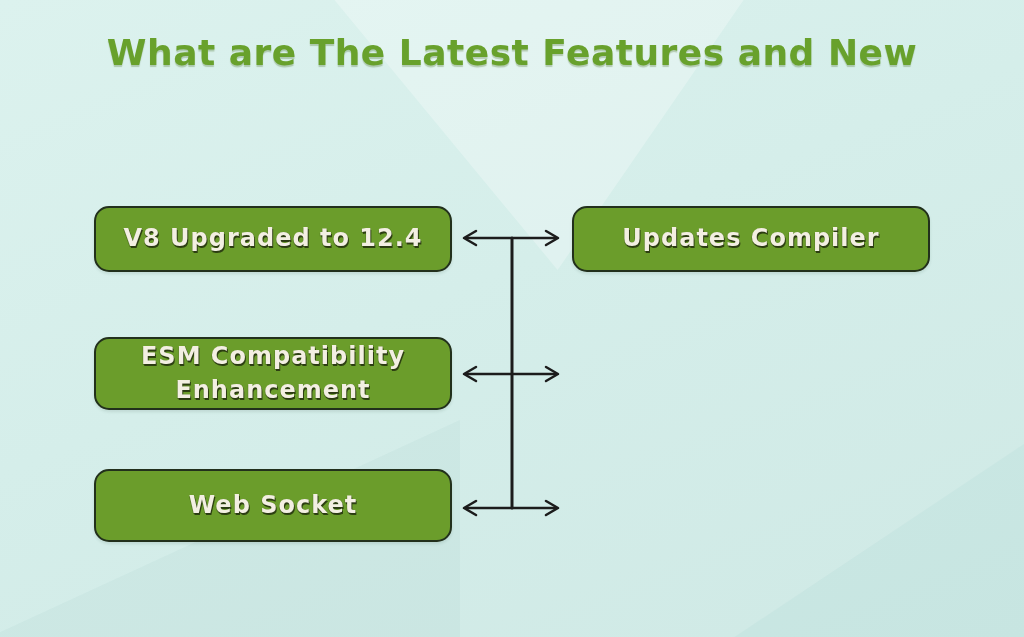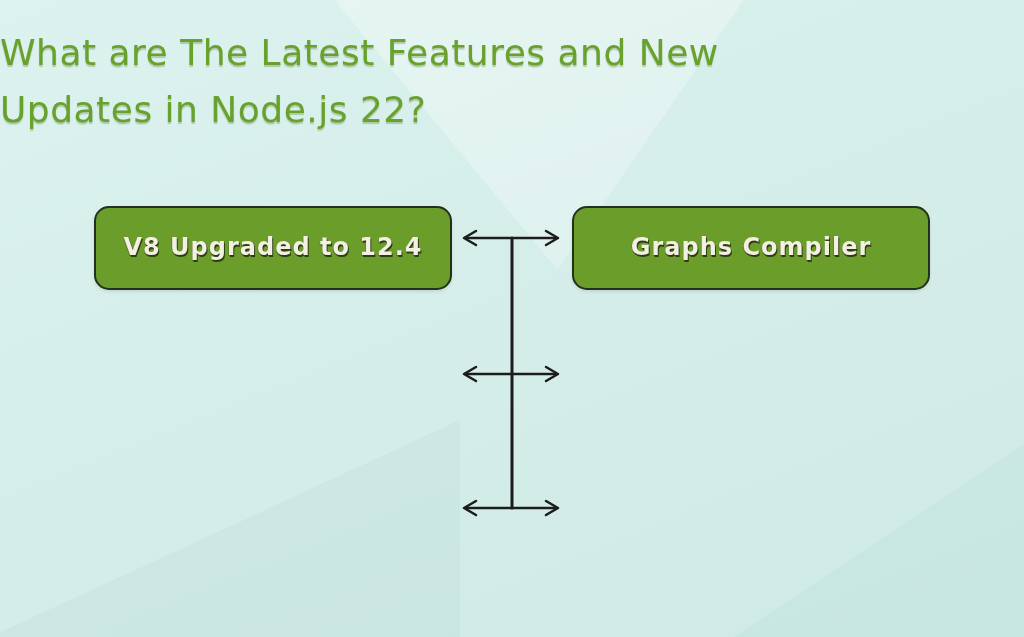--- a/index.html
+++ b/index.html
@@ -31,22 +31,23 @@
   .bg-shape-3 {
     left: 700px; top: 420px; width: 360px; height: 240px;
     background: rgba(140,200,195,0.10);
     clip-path: polygon(0 100%, 100% 0, 100% 100%);
   }
   .title {
     position: absolute;
     top: 24px;
     left: 0;
     width: 100%;
+    text-align: center;
     color: var(--title-green, #68a12c);
-    font-weight: normal;
+    font-weight: bold;
     font-size: 36px;
     letter-spacing: 0.5px;
     line-height: 57px;
     text-shadow: 0 2px 1px rgba(70,110,30,0.30);
     margin: 0;
   }
   .title .line { display: block; }
   .feature-box {
     position: absolute;
     box-sizing: border-box;
@@ -64,21 +65,21 @@
     letter-spacing: 1px;
     line-height: 1.38;
     text-shadow:
       1px 1.5px 0 rgba(35,48,14,0.85),
       -0.5px 0.5px 0 rgba(35,48,14,0.35),
       0.5px -0.5px 0 rgba(35,48,14,0.35);
     box-shadow: 0 2px 3px rgba(40,70,60,0.12);
   }
   .col-left  { left: 94px;  width: 358px; }
   .col-right { left: 572px; width: 358px; }
-  .row-1 { top: 206px; height: 84px; }
+  .row-1 { top: 206px; height: 66px; }
   .row-2 { top: 337px; height: 73px; }
   .row-3 { top: 469px; height: 73px; }
   .connector {
     position: absolute;
     left: 0; top: 0;
     width: 1024px;
     height: 637px;
     pointer-events: none;
     stroke: var(--line-dark, #1c1c1c);
   }
@@ -92,21 +93,20 @@
 <body>
 
 <div class="canvas">
 
   <div class="bg-shape bg-shape-1"></div>
   <div class="bg-shape bg-shape-2"></div>
   <div class="bg-shape bg-shape-3"></div>
 
   <h1 class="title">
     <span class="line">What are The Latest Features and New</span>
-    <span class="line">Updates in Node.js 22?</span>
   </h1>
 
   <svg class="connector" viewBox="0 0 1024 637" xmlns="http://www.w3.org/2000/svg">
     <line x1="512" y1="238" x2="512" y2="508" stroke-width="3"></line>
 
     <g>
       <line x1="466" y1="238" x2="556" y2="238" stroke-width="2.5"></line>
       <polyline points="476,231 464,238 476,245" stroke-width="2.5"></polyline>
       <polyline points="546,231 558,238 546,245" stroke-width="2.5"></polyline>
     </g>
@@ -122,20 +122,26 @@
       <polyline points="476,501 464,508 476,515" stroke-width="2.5"></polyline>
       <polyline points="546,501 558,508 546,515" stroke-width="2.5"></polyline>
     </g>
   </svg>
 
   <div class="feature-box col-left row-1">
     <span>V8 Upgraded to 12.4</span>
   </div>
 
   <div class="feature-box col-right row-1">
-    <span>Graphs Compiler</span>
+    <span>Updates Compiler</span>
+  </div>
+
+  <div class="feature-box col-left row-2">
+    <span>ESM Compatibility Enhancement</span>
   </div>
 
 
-
+  <div class="feature-box col-left row-3">
+    <span>Web Socket</span>
+  </div>
 
 
 </div>
 
 </body></html>

